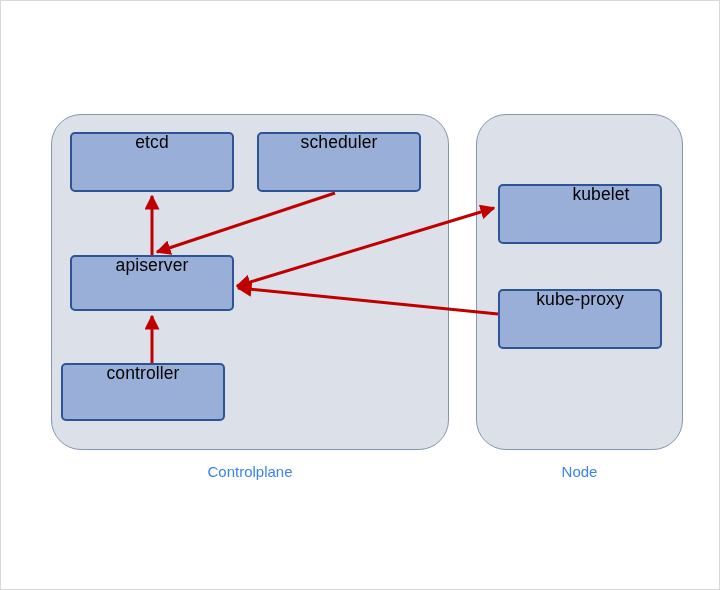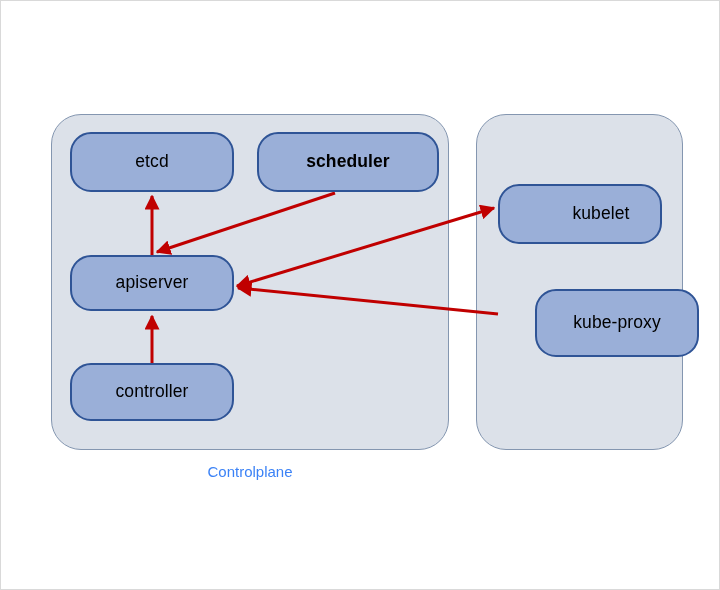--- a/index.html
+++ b/index.html
@@ -35,36 +35,35 @@
   #panel-node {
     left: 475px;
     top: 113px;
     width: 207px;
     height: 336px;
   }
   .node-box {
     position: absolute;
     background: #9aafd8;
     border: 2px solid #2f5496;
-    border-radius: 21px;
+    border-radius: 5px;
     box-sizing: border-box;
     display: flex;
-    align-items: center;
     justify-content: center;
     color: #000000;
     font-size: 17.5px;
     line-height: 1;
     letter-spacing: 0.1px;
   }
   #box-etcd      { left: 69px;  top: 131px; width: 164px; height: 60px; }
-  #box-scheduler { left: 256px; top: 131px; width: 182px; height: 60px; font-weight: bold; }
+  #box-scheduler { left: 256px; top: 131px; width: 164px; height: 60px; }
   #box-apiserver { left: 69px;  top: 254px; width: 164px; height: 56px; }
-  #box-controller{ left: 69px;  top: 362px; width: 164px; height: 58px; }
+  #box-controller{ left: 60px;  top: 362px; width: 164px; height: 58px; }
   #box-kubelet   { left: 497px; top: 183px; width: 164px; height: 60px; padding-left: 42px; }
-  #box-kubeproxy { left: 497px; top: 288px; width: 164px; height: 68px; margin-left: 37px; }
+  #box-kubeproxy { left: 497px; top: 288px; width: 164px; height: 60px; }
 
   #arrow-layer {
     position: absolute;
     left: 0;
     top: 0;
     width: 720px;
     height: 590px;
     pointer-events: none;
   }
   .panel-label {
@@ -134,14 +133,15 @@
     <span>controller</span>
   </div>
   <div class="node-box" id="box-kubelet">
     <span>kubelet</span>
   </div>
   <div class="node-box" id="box-kubeproxy">
     <span>kube-proxy</span>
   </div>
 
   <div class="panel-label" id="label-controlplane">Controlplane</div>
+  <div class="panel-label" id="label-node">Node</div>
 
 </div>
 
 </body></html>

